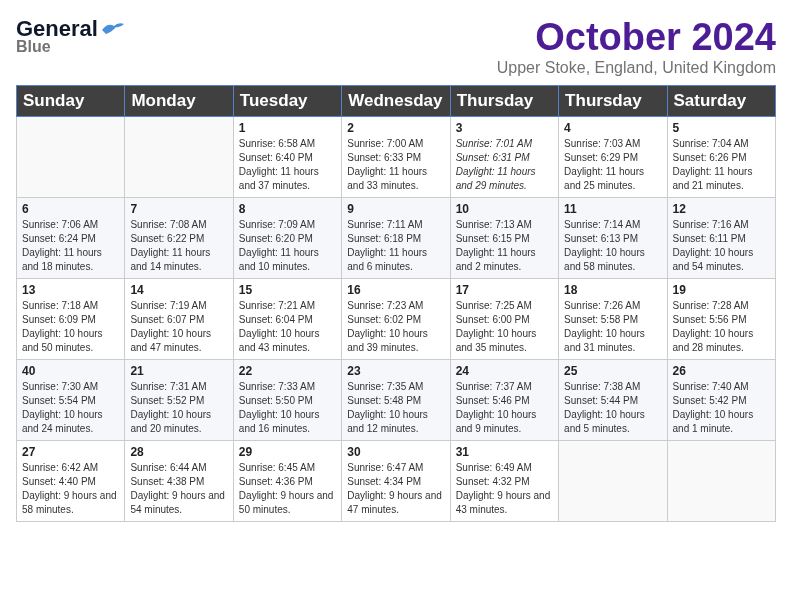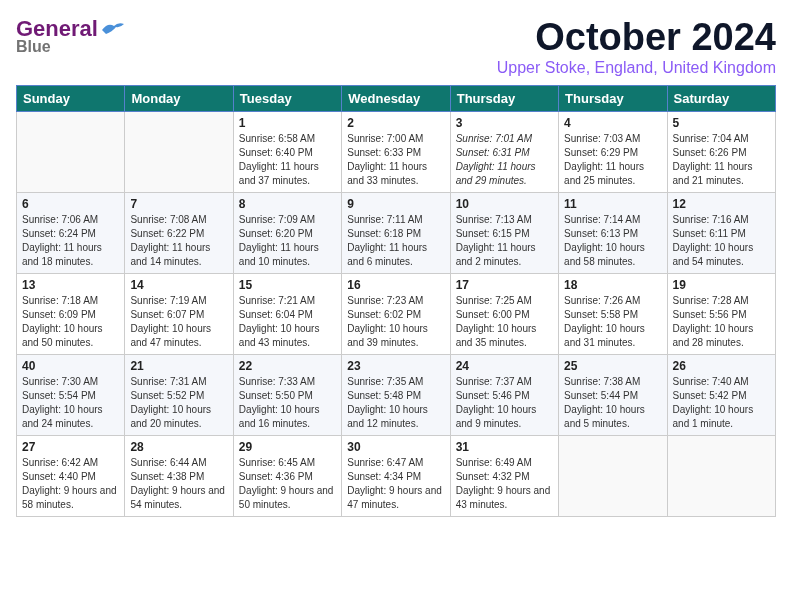--- a/index.html
+++ b/index.html
@@ -25,35 +25,35 @@
       display: flex;
       align-items: center;
       gap: 2px;
     }
     .title-section {
       text-align: right;
     }
     .month-title {
       font-size: 38px;
       font-weight: bold;
-      color: #0f172a;
+      color: #4c1d95;
     }
     .location {
       font-size: 16px;
-      color: #8b5cf6;
+      color: #737373;
     }
     .calendar {
       width: 100%;
       border-collapse: collapse;
       border: 1px solid #ccc;
     }
     .calendar th {
-      background: #0f766e;
+      background: #404040;
       color: #fff;
-      font-size: 13px;
+      font-size: 17px;
       font-weight: bold;
       padding: 5px 6px;
       border: 1px solid #5580cc;
       text-align: left;
     }
     .calendar td {
       vertical-align: top;
       border: 1px solid #ccc;
       padding: 4px 5px;
       width: 108px;
@@ -79,21 +79,21 @@
     .empty-cell {
       background: #f9f9f9 !important;
     }
   </style>
 </head>
 <body>
 
 <div class="header">
   <div class="logo">
     <div class="logo-row">
-      <span style="font-size:22px;font-weight:bold;color:#701a75;">General</span>
+      <span style="font-size:22px;font-weight:bold;color:#0f172a;">General</span>
       <svg width="26" height="18" viewBox="0 0 26 18">
         <path d="M2,10 Q8,2 14,6 Q18,2 24,4 Q20,8 16,7 Q12,12 6,14 Z" fill="#4a90d9"></path>
       </svg>
     </div>
     <span style="font-size:16px;font-weight:bold;color:#737373;margin-top:-4px;">Blue</span>
   </div>
   <div class="title-section">
     <div class="month-title">October 2024</div>
     <div class="location">Upper Stoke, England, United Kingdom</div>
   </div>

